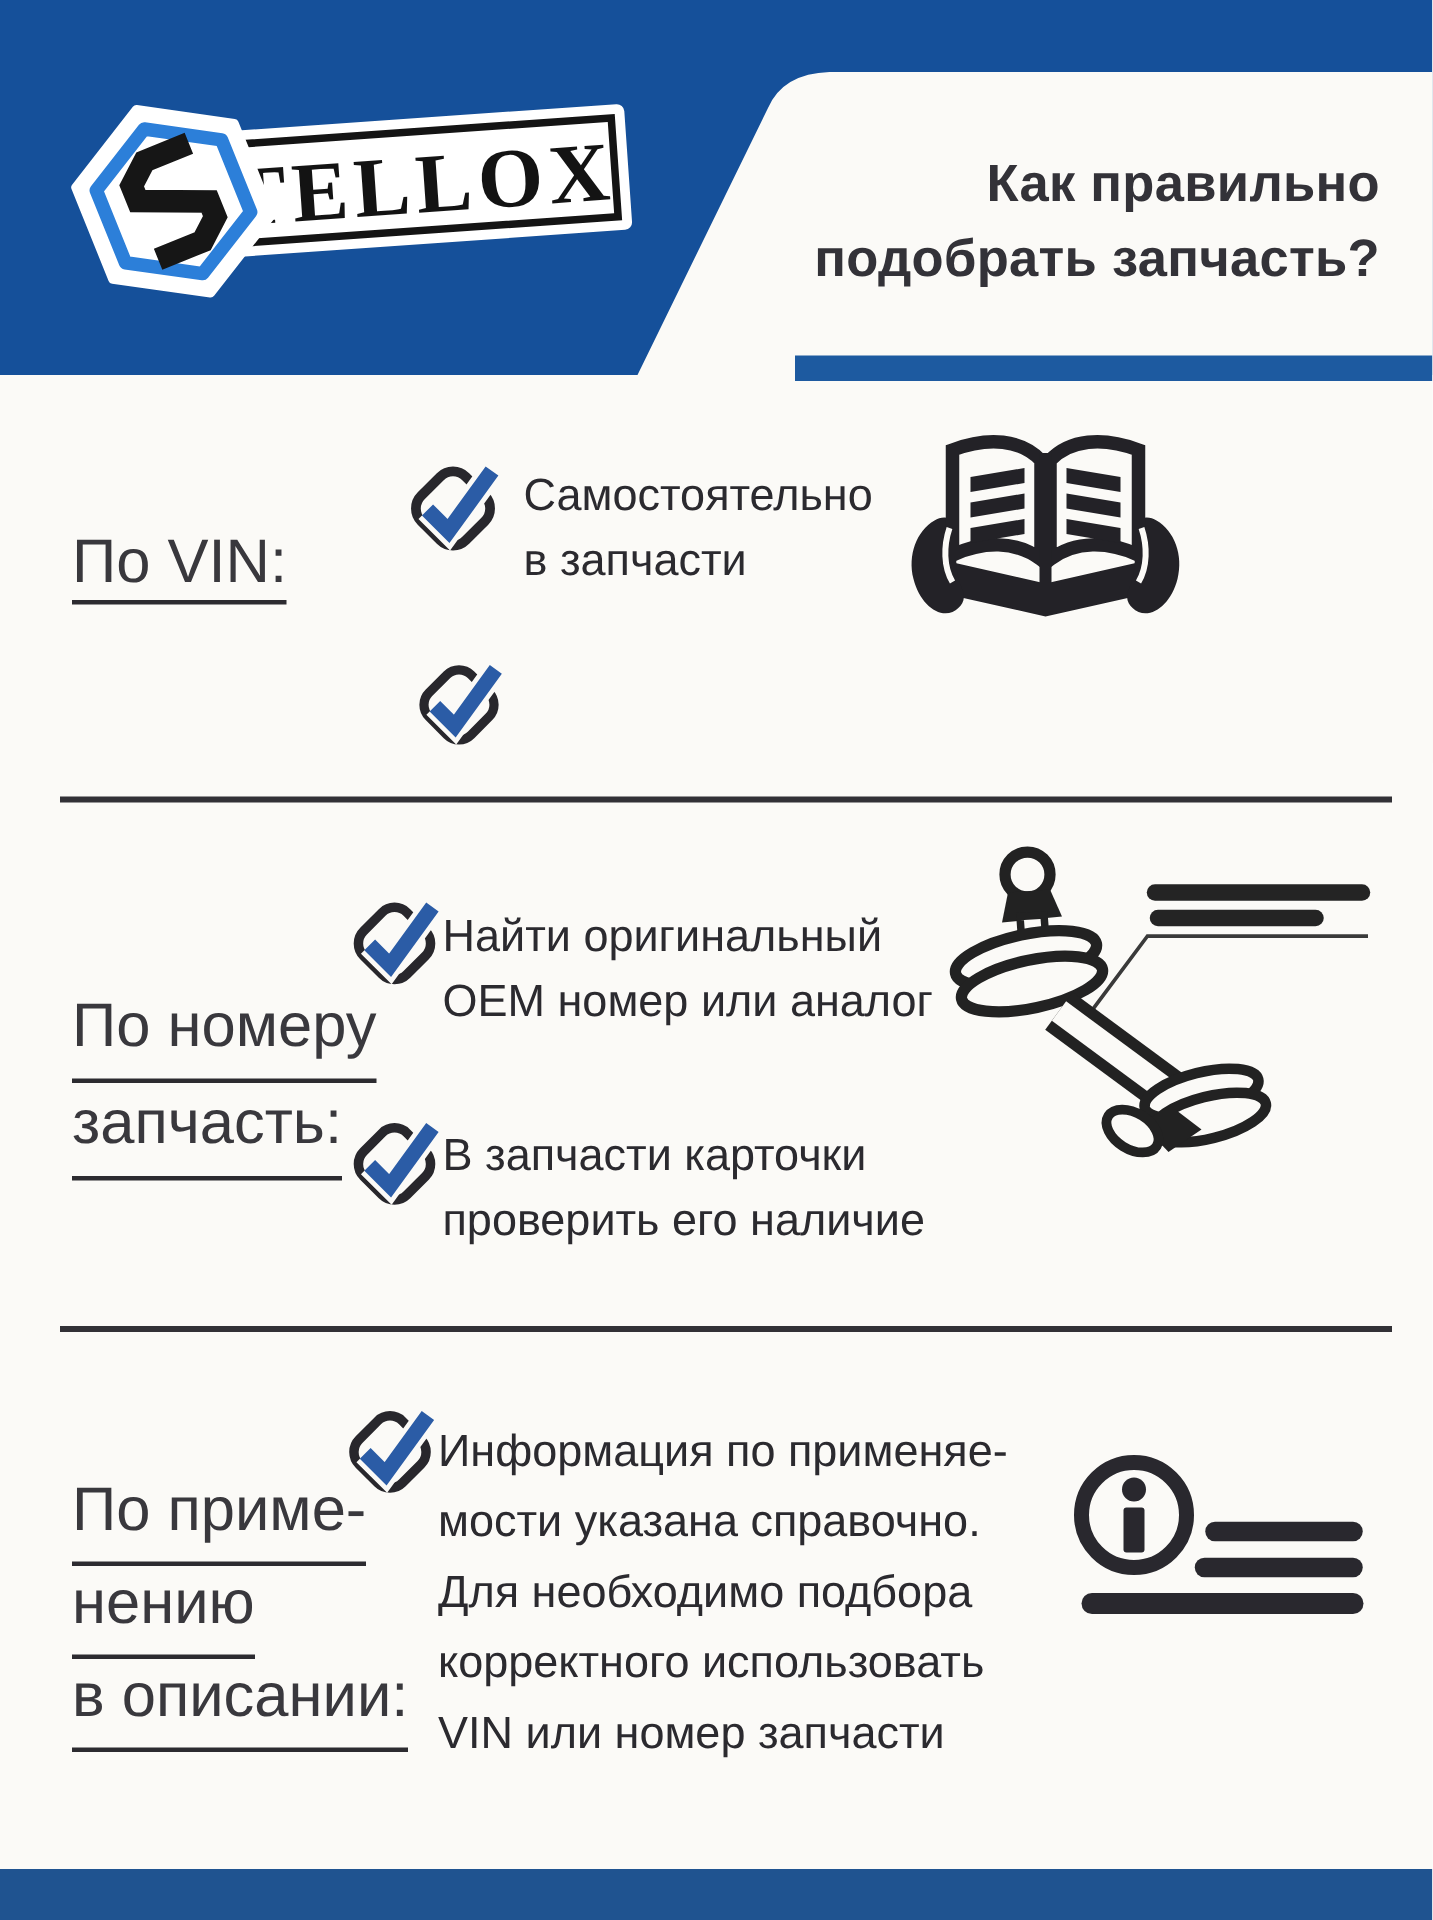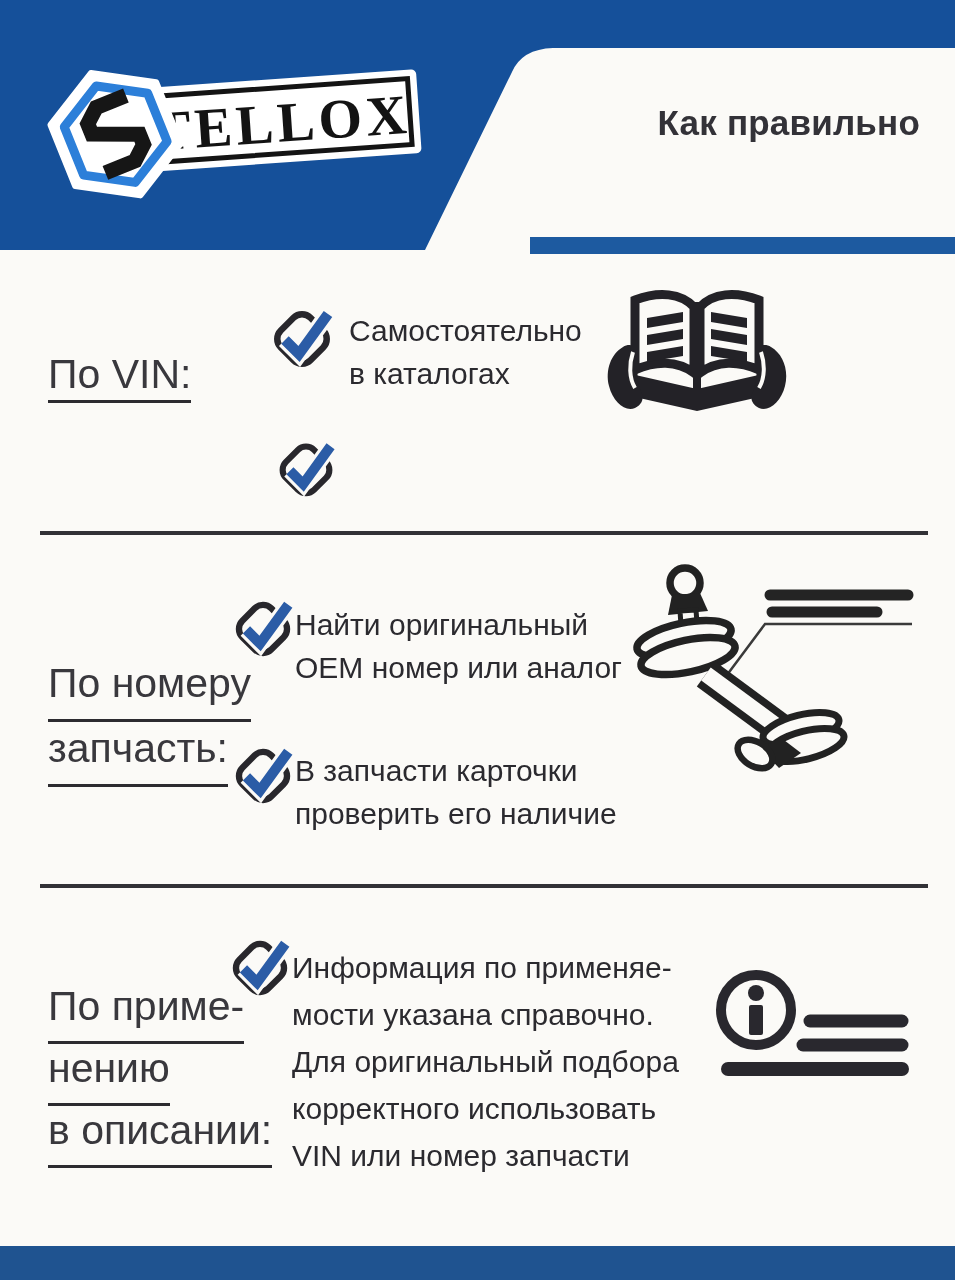--- a/index.html
+++ b/index.html
@@ -58,33 +58,34 @@
       <g transform="translate(88,76) rotate(-18)">
         <polygon points="0,-66 57,-33 57,33 0,66 -57,33 -57,-33" fill="#ffffff" stroke="#ffffff" stroke-width="6" stroke-linejoin="round"></polygon>
         <polygon points="0,-52 45,-26 45,26 0,52 -45,26 -45,-26" fill="#ffffff" stroke="#2c7fd9" stroke-width="9" stroke-linejoin="round"></polygon>
         <path d="M24,-32 L-8,-32 L-22,-20 L-22,-9 L22,9 L22,20 L8,32 L-24,32" fill="none" stroke="#161616" stroke-width="15" stroke-linejoin="miter"></path>
       </g>
     </svg>
   </div>
 
   <div class="hdr-title">
     <div>Как правильно</div>
+    <div>подобрать запчасть?</div>
   </div>
   <div class="title-bar"></div>
 
   <div class="sec-heading" style="top:352px;">
     <span class="h-line" style="line-height:44px;padding-bottom:4px;">По VIN:</span>
   </div>
 
   <svg class="chk" style="left:266px;top:301px;" width="72" height="72" viewBox="0 0 72 72">
       <use href="#chk-sym"></use>
     </svg>
   <div class="item-text" style="left:349px;top:309px;">
     <div>Самостоятельно</div>
-    <div>в каталогах</div>
+    <div>в запчасти</div>
   </div>
 
   <svg class="chk" style="left:272px;top:434px;" width="68" height="68" viewBox="0 0 72 72">
       <use href="#chk-sym"></use>
     </svg>
 
   <svg class="icon-abs" style="left:597px;top:290px;" width="200" height="132" viewBox="0 0 200 132">
     <g fill="#232227">
       <path d="M100,99 L34,84 L20,91 L20,103 L100,121 L180,103 L180,91 L166,84 Z"></path>
       <path d="M26,57 C14,64 8,80 12,96 C16,112 28,122 38,118 C44,115 47,110 45,104 C39,92 39,76 45,64 C41,55 32,53 26,57 Z"></path>
@@ -154,21 +155,21 @@
     <span class="h-line">нению</span>
     <span class="h-line">в описании:</span>
   </div>
 
   <svg class="chk" style="left:225px;top:931px;" width="70" height="70" viewBox="0 0 72 72">
       <use href="#chk-sym"></use>
     </svg>
   <div class="item-text tall" style="left:292px;top:944px;">
     <div>Информация по применяе-</div>
     <div>мости указана справочно.</div>
-    <div>Для оригинальный подбора</div>
+    <div>Для необходимо подбора</div>
     <div>корректного использовать</div>
     <div>VIN или номер запчасти</div>
   </div>
 
   <svg class="icon-abs" style="left:700px;top:965px;" width="220" height="115" viewBox="0 0 220 115">
     <circle cx="56" cy="45" r="35" fill="none" stroke="#29282e" stroke-width="10"></circle>
     <circle cx="56" cy="28" r="8" fill="#29282e"></circle>
     <rect x="49" y="40" width="14" height="30" rx="2" fill="#29282e"></rect>
     <line x1="110" y1="56" x2="202" y2="56" stroke="#29282e" stroke-width="13" stroke-linecap="round"></line>
     <line x1="103" y1="80" x2="202" y2="80" stroke="#29282e" stroke-width="13" stroke-linecap="round"></line>

